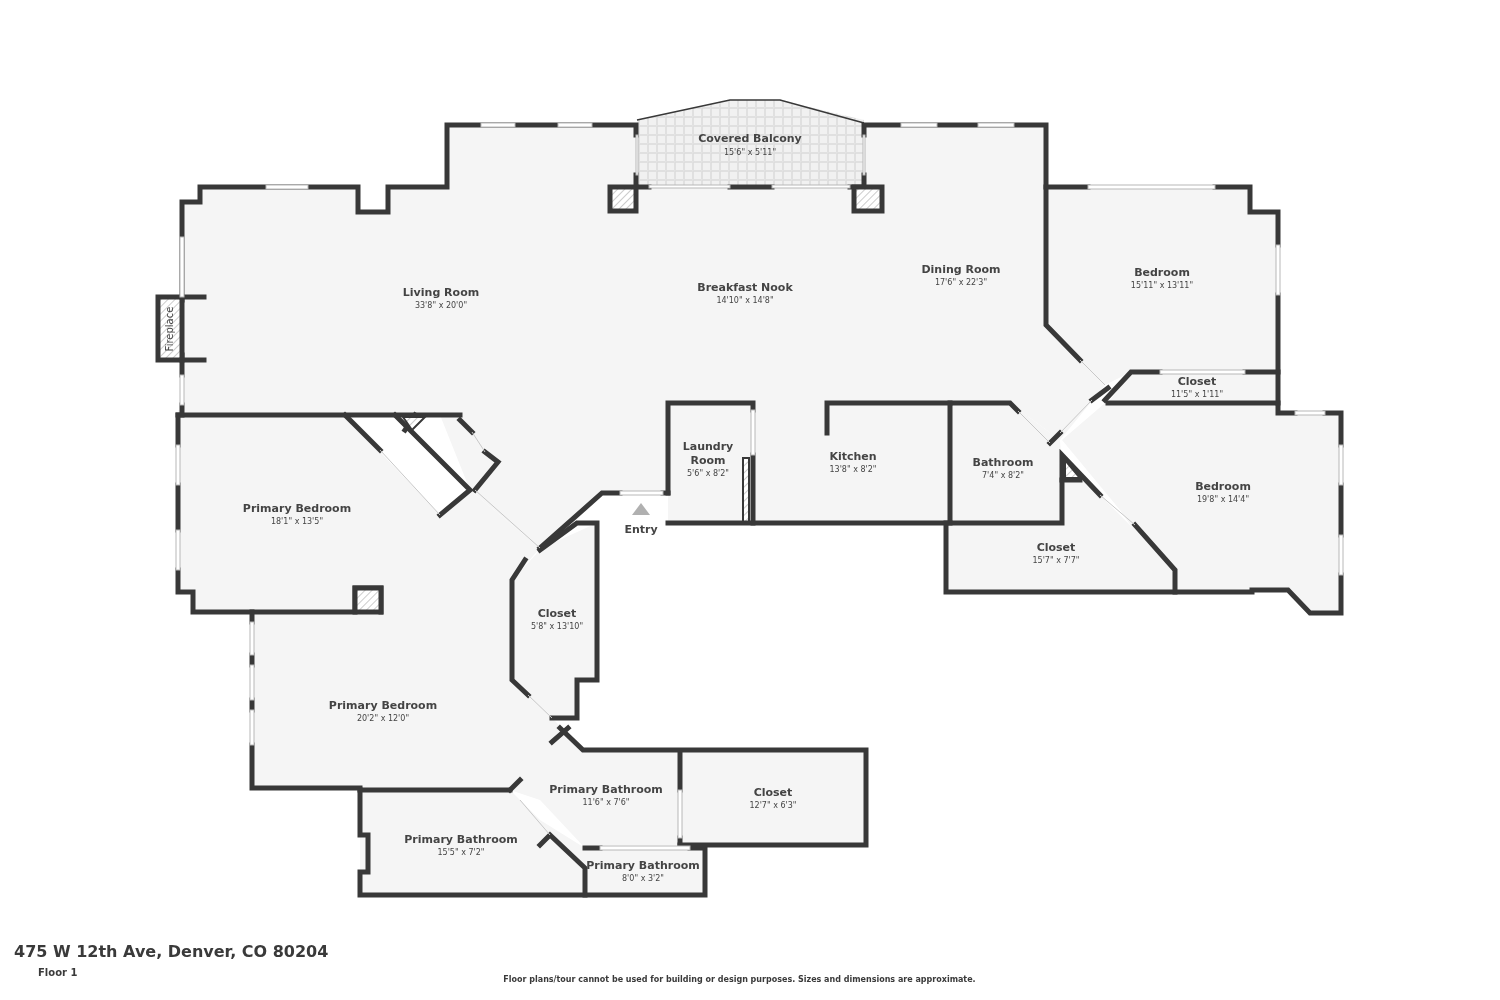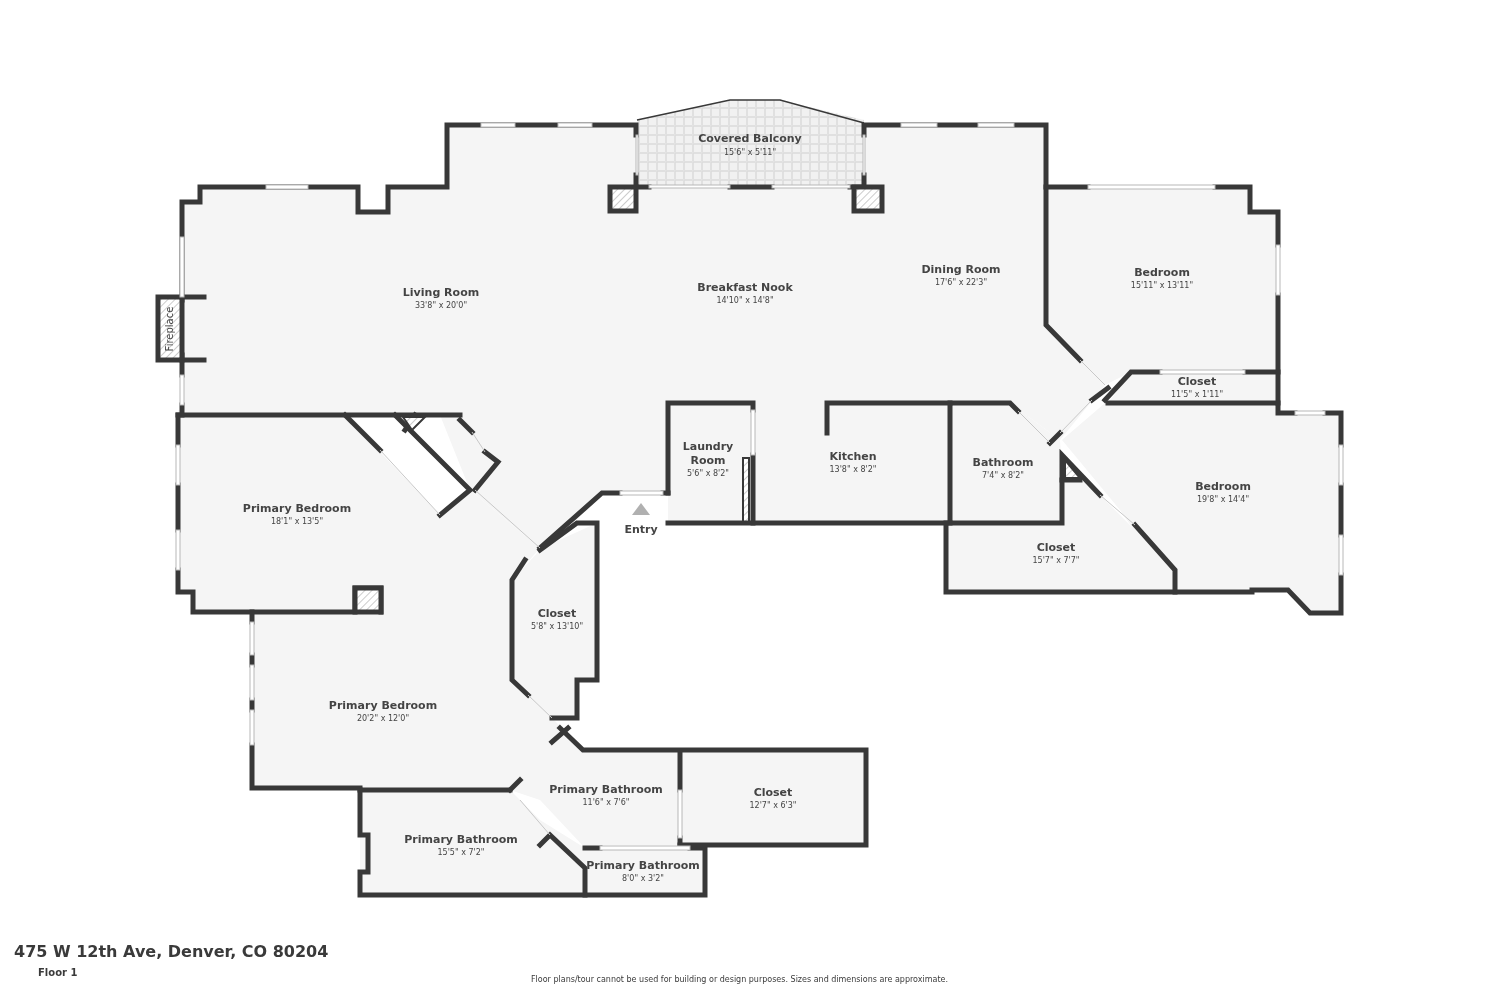--- a/index.html
+++ b/index.html
@@ -8,21 +8,21 @@
   .floor { fill:#f5f5f5; stroke:none; }
   .wall { fill:none; stroke:#383838; stroke-width:5; stroke-linecap:square; stroke-linejoin:miter; }
   .win { fill:#ffffff; stroke:#b8b8b8; stroke-width:1; }
   .door { fill:none; stroke:#c8c8c8; stroke-width:1; }
   .hatch { fill:url(#hatch); stroke:#383838; stroke-width:5; }
   .room-name { font-family:"DejaVu Sans", sans-serif; font-size:11px; font-weight:bold; fill:#444444; text-anchor:middle; }
   .room-dim { font-family:"DejaVu Sans", sans-serif; font-size:8px; fill:#444444; text-anchor:middle; }
   .label-abs { position:absolute; }
   .addr { left:14px; top:942px; font-size:16px; font-weight:bold; color:#3a3a3a;text-align:right; }
   .floor-lbl { left:38px; top:967px; font-size:10px; font-weight:bold; color:#3a3a3a; }
-  .disclaimer { left:0; width:1479px; top:975px; text-align:center; font-size:8px; font-weight:normal; color:#3a3a3a; }
+  .disclaimer { left:0; width:1479px; top:975px; text-align:center; font-size:8px; font-weight:bold; color:#3a3a3a; }
   .brand { right:10px; top:1010px; font-family:"Liberation Sans", sans-serif; font-size:24px; color:#9a9a9a; letter-spacing:-0.5px; }
 </style>
 </head>
 <body>
 
 <svg id="plan" viewBox="0 0 1500 1000" xmlns="http://www.w3.org/2000/svg">
   <defs>
     <pattern id="hatch" patternUnits="userSpaceOnUse" width="5" height="5" patternTransform="rotate(45)">
       <rect width="5" height="5" fill="#ffffff"></rect>
       <line x1="0" y1="0" x2="0" y2="5" stroke="#9a9a9a" stroke-width="1"></line>

